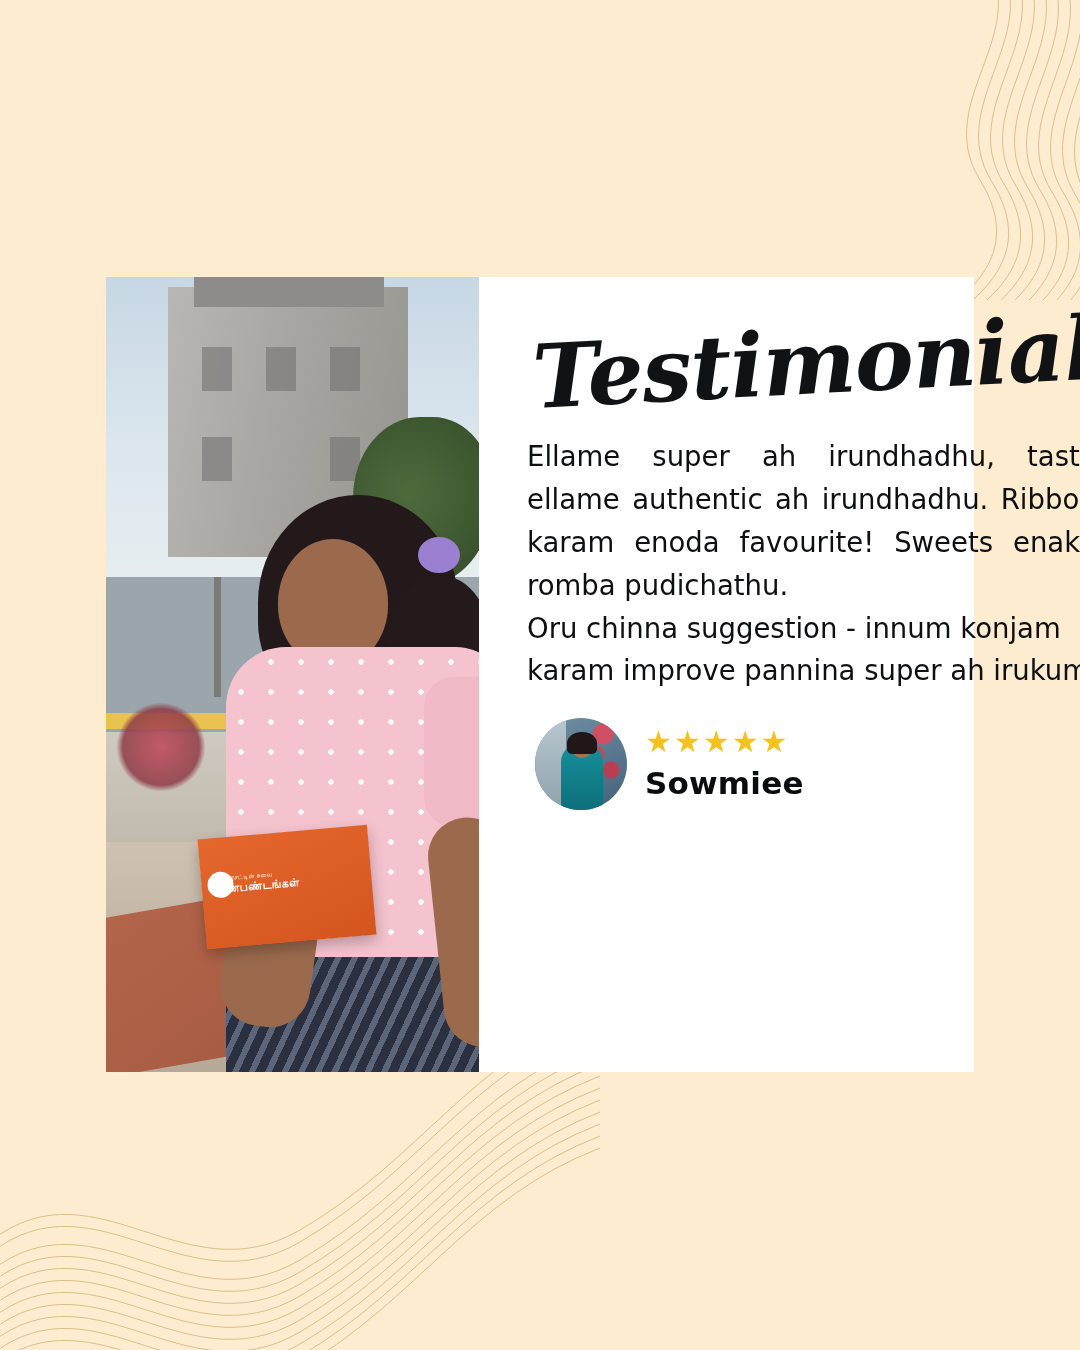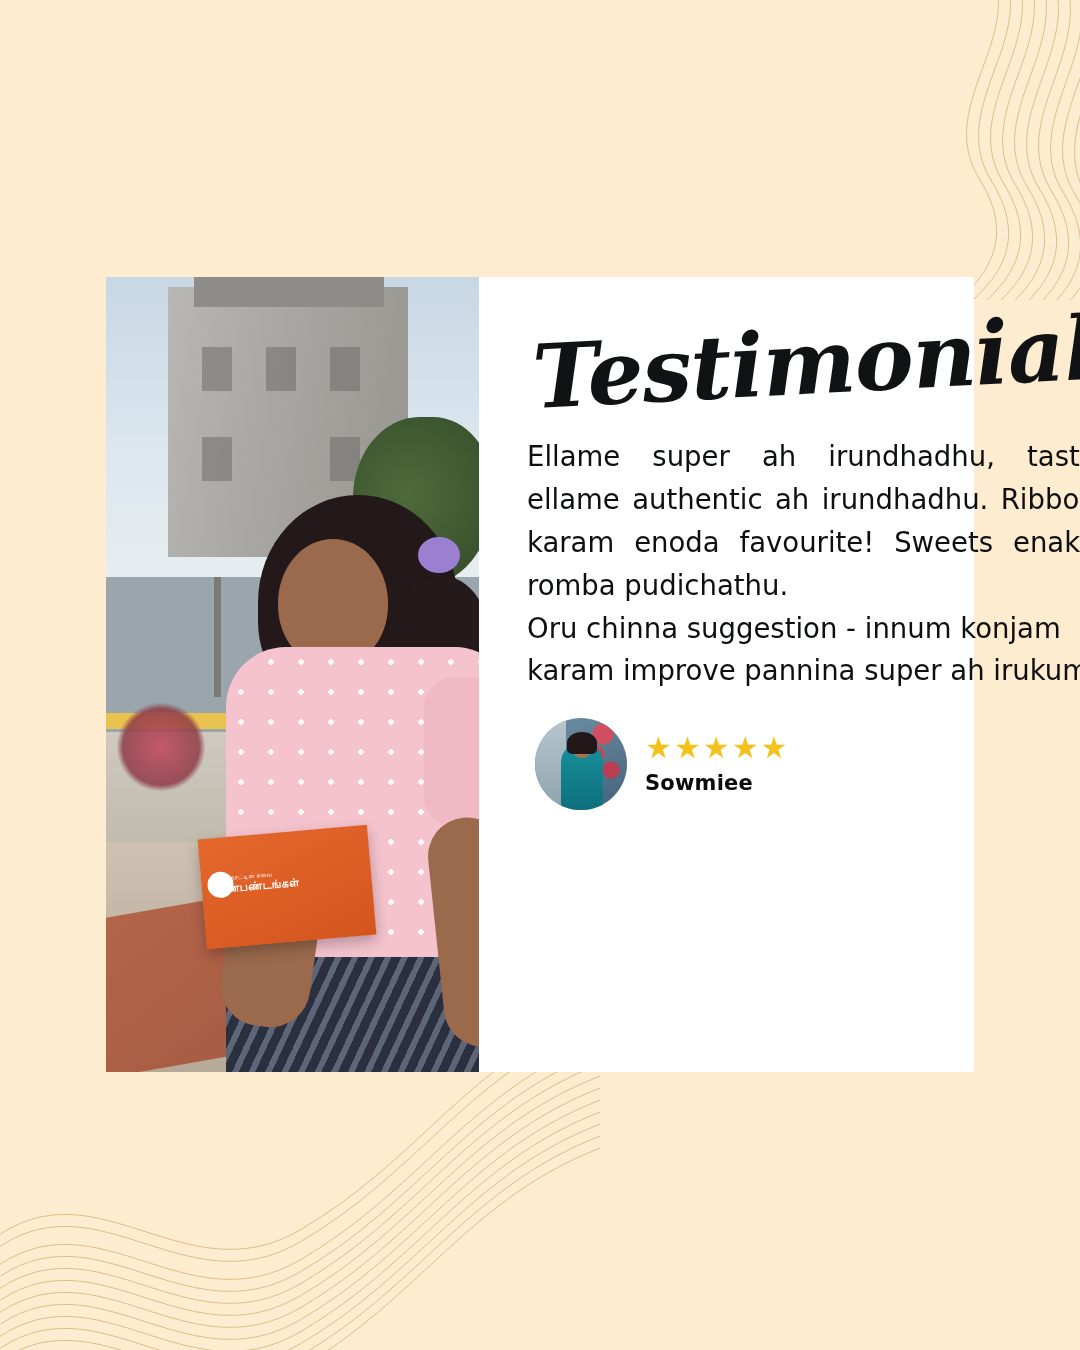--- a/index.html
+++ b/index.html
@@ -230,21 +230,21 @@
   .stars {
     color: #f5c21b;
     font-size: 30px;
     letter-spacing: 2px;
     line-height: 1;
     margin-bottom: 8px;
   }
   .rev-name {
     font-family: "DejaVu Sans", sans-serif;
     font-weight: 700;
-    font-size: 21px;
+    font-size: 31px;
     color: #0b0c0e;
     letter-spacing: .2px;
   }
 </style>
 </head>
 <body>
 
 <svg class="decor decor-top" viewBox="0 0 420 330" fill="none">
   <g stroke="#d8b57a" stroke-width="1" opacity="0.85">
     <path d="M300 -20 C 360 60, 250 130, 300 210 C 340 275, 300 315, 260 345"></path>

